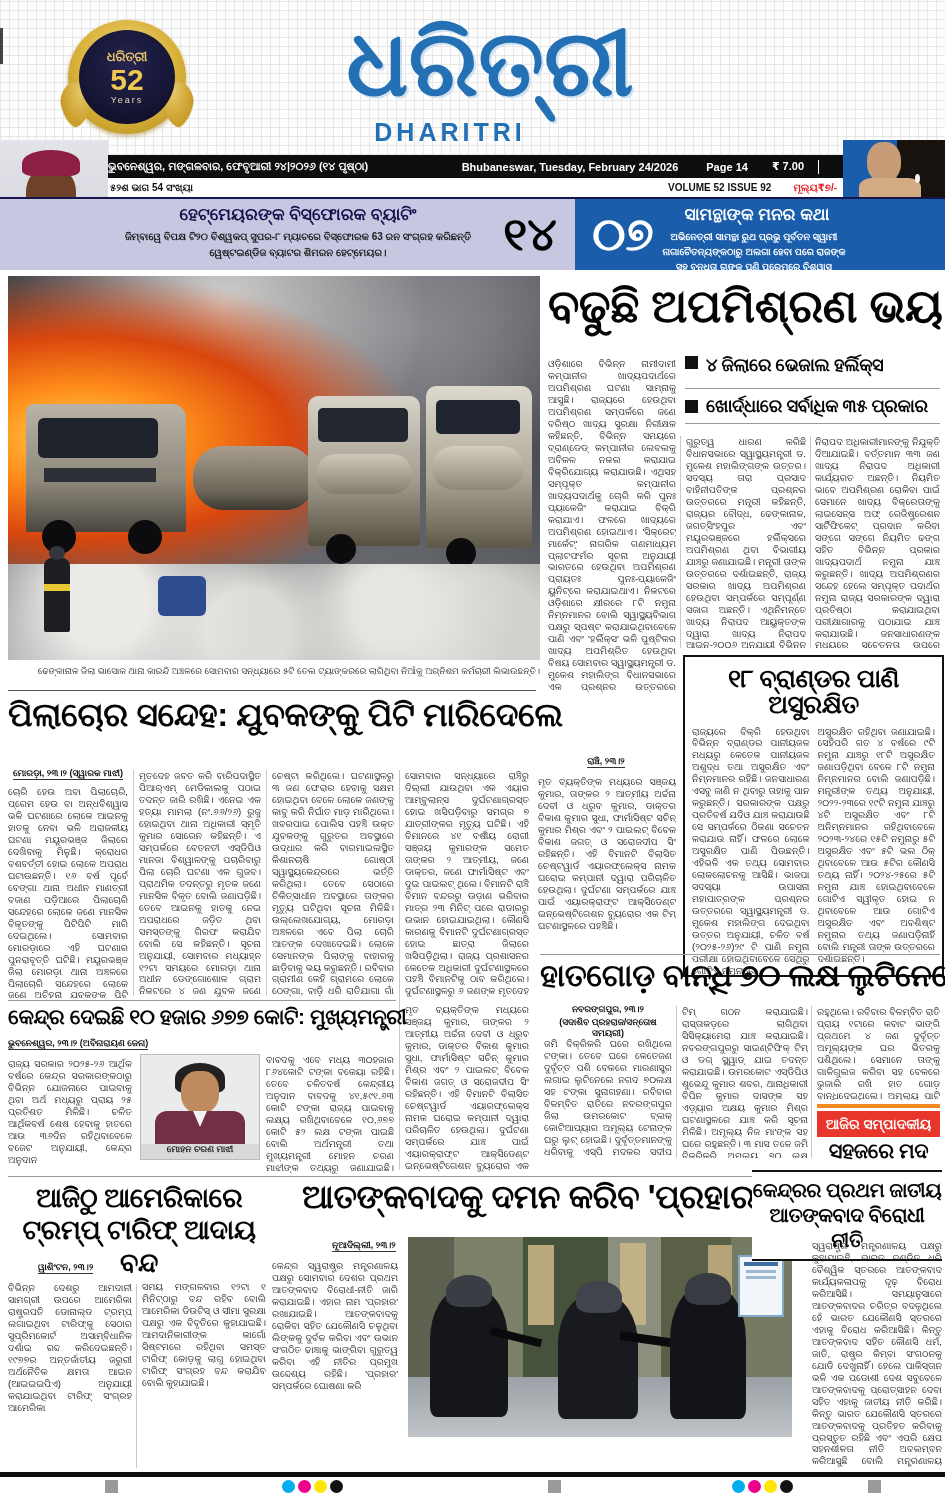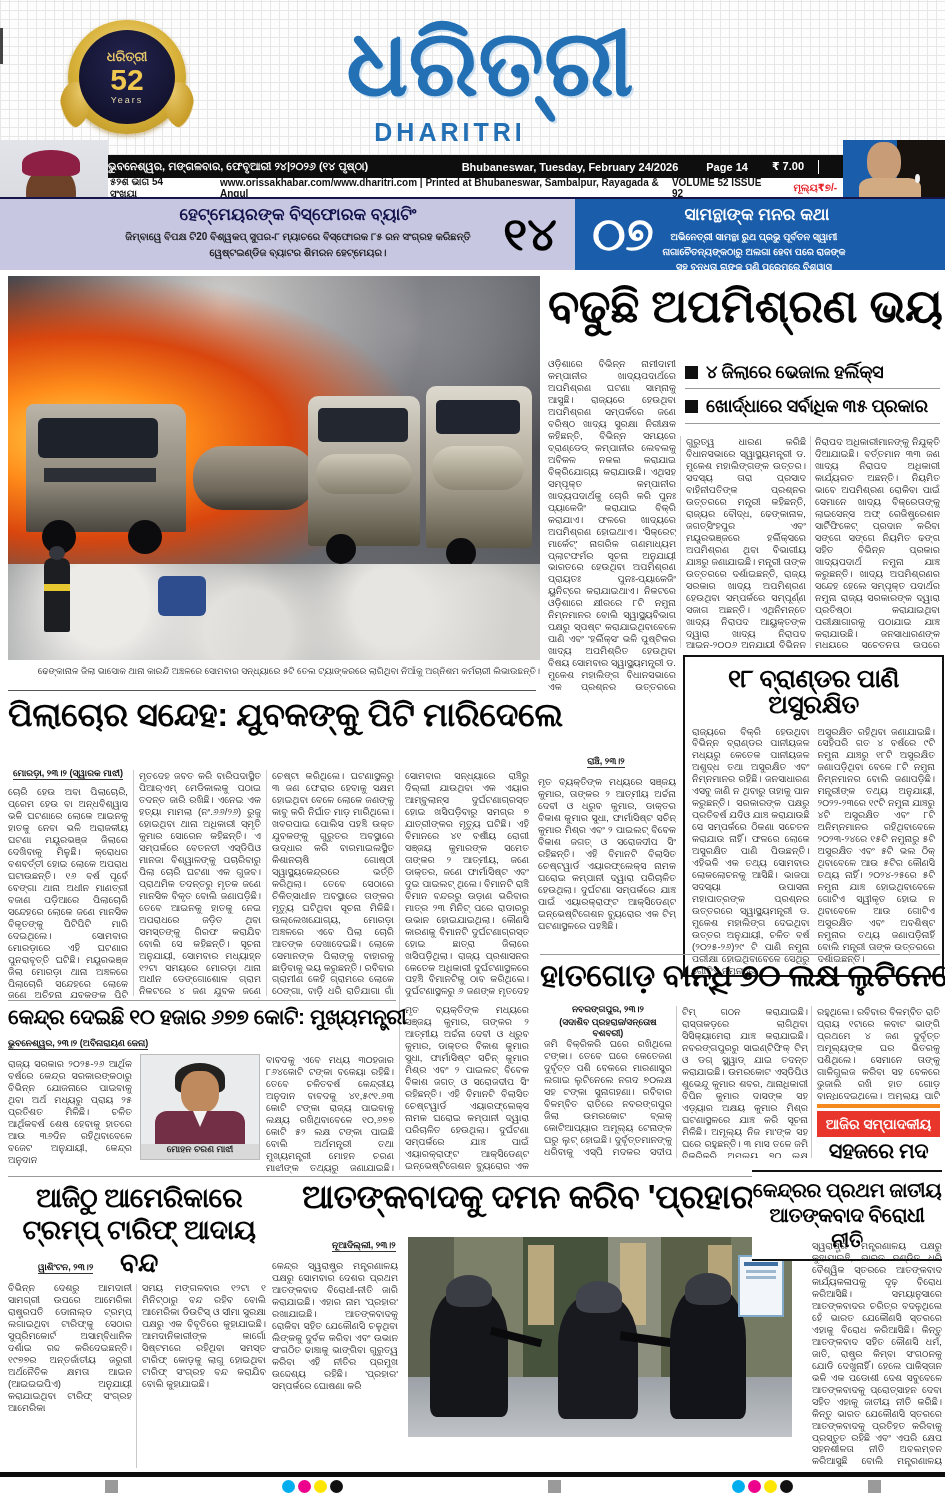--- a/index.html
+++ b/index.html
@@ -46,42 +46,41 @@
 
   <div class="abs" style="left:98px;top:155px;width:747px;height:23px;background:#0e0e0e;color:#fff;display:flex;align-items:center;font-size:11px;font-weight:bold;">
     <span style="margin-left:10px;">ଭୁବନେଶ୍ୱର, ମଙ୍ଗଳବାର, ଫେବୃଆରୀ ୨୪|୨୦୨୬ (୧୪ ପୃଷ୍ଠା)</span>
     <span style="margin-left:auto;padding-left:46px;">Bhubaneswar, Tuesday, February 24/2026</span>
     <span style="margin-left:28px;">Page 14</span>
     <span style="margin-left:24px;margin-right:14px;">₹ 7.00</span>
     <span style="width:1px;height:14px;background:#fff;margin-right:26px;"></span>
   </div>
   <div class="abs" style="left:98px;top:178px;width:747px;height:19px;background:#fff;border-bottom:2px solid #111;color:#111;display:flex;align-items:center;font-size:10px;font-weight:bold;">
     <span style="margin-left:12px;">୫୨ଶ ଭାଗ 54 ସଂଖ୍ୟା</span>
-    <span style="margin-left:30px;">www.orissakhabar.com/www.dharitri.com | Printed at Bhubaneswar, Sambalpur, Rayagada &amp; Angul</span>
     <span style="margin-left:auto;">VOLUME 52  ISSUE 92</span>
     <span style="margin-left:22px;margin-right:8px;color:#e31e24;">ମୂଲ୍ୟ₹୭/-</span>
   </div>
 
   <div class="abs photo" style="left:0;top:140px;width:108px;height:128px;background:linear-gradient(#e3e4ea,#cfd1d8);">
     <div class="abs" style="left:26px;top:26px;width:50px;height:58px;background:#6d4228;border-radius:45% 45% 50% 50%;"></div>
     <div class="abs" style="left:22px;top:10px;width:58px;height:26px;background:#8c1f43;border-radius:50% 50% 20% 20%;"></div>
     <div class="abs" style="left:0px;top:82px;width:108px;height:46px;background:linear-gradient(90deg,#f2c230 0 14%,#7a1f3d 14% 86%,#f2c230 86%);"></div>
     <div class="abs" style="left:44px;top:82px;width:16px;height:10px;background:#e8e3da;border-radius:0 0 40% 40%;"></div>
   </div>
   <div class="abs photo" style="left:843px;top:140px;width:102px;height:128px;background:#1a5dab;">
     <div class="abs" style="left:54px;top:0px;width:48px;height:90px;background:#17120e;border-radius:0 0 0 60%;"></div>
     <div class="abs" style="left:24px;top:2px;width:34px;height:40px;background:#c79c76;border-radius:45%;"></div>
     <div class="abs" style="left:16px;top:38px;width:62px;height:46px;background:#d3ab82;border-radius:20% 20% 40% 40%;"></div>
     <div class="abs" style="left:0px;top:74px;width:102px;height:54px;background:linear-gradient(110deg,#8a8d46,#6f733a 55%,#9a9d55);"></div>
     <div class="abs circ" style="left:72px;top:34px;width:5px;height:9px;background:#f2f2f2;"></div>
   </div>
 
   <div class="abs" style="left:0;top:197px;width:575px;height:71px;background:#c7c7e2;border-top:2px solid #15154a;">
     <div class="abs" style="left:118px;top:6px;width:360px;text-align:center;font-size:17px;font-weight:bold;color:#10104a;">ହେଟ୍‌ମେୟରଙ୍କ ବିସ୍ଫୋରକ ବ୍ୟାଟିଂ</div>
-    <div class="abs" style="left:112px;top:30px;width:372px;font-size:10px;font-weight:600;color:#1b1b1b;text-align:center;line-height:1.55;">ଜିମ୍ବାୱେ ବିପକ୍ଷ ଟି20 ବିଶ୍ୱକପ୍ ସୁପର-୮ ମ୍ୟାଚରେ ବିସ୍ଫୋରକ ୮୫ ରନ ସଂଗ୍ରହ କରିଛନ୍ତି ୱେଷ୍ଟଇଣ୍ଡିଜ ବ୍ୟାଟର ଶିମରନ ହେଟ୍‌ମେୟର।</div>
+    <div class="abs" style="left:112px;top:30px;width:372px;font-size:10px;font-weight:600;color:#1b1b1b;text-align:center;line-height:1.55;">ଜିମ୍ବାୱେ ବିପକ୍ଷ ଟି୨୦ ବିଶ୍ୱକପ୍ ସୁପର-୮ ମ୍ୟାଚରେ ବିସ୍ଫୋରକ 63 ରନ ସଂଗ୍ରହ କରିଛନ୍ତି ୱେଷ୍ଟଇଣ୍ଡିଜ ବ୍ୟାଟର ଶିମରନ ହେଟ୍‌ମେୟର।</div>
     <div class="abs" style="left:487px;top:0px;width:86px;height:71px;display:flex;align-items:center;justify-content:center;font-size:46px;font-weight:bold;color:#000;">୧୪</div>
   </div>
   <div class="abs" style="left:575px;top:197px;width:370px;height:71px;background:#1a5dab;border-top:2px solid #15154a;">
     <div class="abs" style="left:6px;top:0px;width:84px;height:71px;display:flex;align-items:center;justify-content:center;font-size:46px;font-weight:bold;color:#fff;">୦୭</div>
     <div class="abs" style="left:92px;top:6px;width:180px;text-align:center;font-size:17px;font-weight:bold;color:#fff;">ସାମନ୍ଥାଙ୍କ ମନର କଥା</div>
     <div class="abs" style="left:86px;top:30px;width:186px;font-size:9.5px;font-weight:600;color:#fff;text-align:center;line-height:1.6;">ଅଭିନେତ୍ରୀ ସାମନ୍ଥା ରୁଥ ପ୍ରଭୁ ପୂର୍ବତନ ସ୍ୱାମୀ ନାଗାଚୈତନ୍ୟଙ୍କଠାରୁ ଅଲଗା ହେବା ପରେ ରାଜଙ୍କ ସହ ବନ୍ଧୁତା ଚାଙ୍କୁ ପୁଣି ପ୍ରେମରେ ବିଶ୍ୱାସ କରିବାକୁ ଶିଖାଇଛି।</div>
   </div>
 
   <div class="abs photo" style="left:8px;top:276px;width:532px;height:384px;background:
       radial-gradient(ellipse at 14% 42%,#ffd34d 0%,#ff8c1a 16%,#d9460e 32%,rgba(60,20,8,0) 52%),
@@ -119,21 +118,21 @@
     <div class="abs" style="left:36px;top:282px;width:26px;height:74px;background:#1c1e22;border-radius:8px 8px 2px 2px;">
       <div class="abs" style="left:0;top:26px;width:26px;height:7px;background:#e8c830;"></div>
       <div class="abs circ" style="left:5px;top:-12px;width:16px;height:14px;background:#33363c;"></div>
     </div>
     <div class="abs" style="left:150px;top:300px;width:48px;height:40px;background:#2e4d8f;border-radius:6px;"></div>
   </div>
   <div class="abs smallcap" style="left:8px;top:666px;width:532px;">ଢେଙ୍କାନାଳ ଜିଲା ଭାସୋକ ଥାନା କାରନ୍ଦି ଅଞ୍ଚଳରେ ସୋମବାର ସନ୍ଧ୍ୟାରେ ୫ଟି ତେଲ ଟ୍ୟାଙ୍କରରେ ଲାଗିଥିବା ନିଆଁକୁ ଅଗ୍ନିଶମ କର୍ମଚାରୀ ଲିଭାଉଛନ୍ତି।</div>
 
   <div class="abs hl" style="left:548px;top:282px;width:392px;height:66px;font-size:46px;text-align:left;white-space:nowrap;">ବଢୁଛି ଅପମିଶ୍ରଣ ଭୟ</div>
   <div class="abs" style="left:685px;top:356px;width:255px;">
-    <div style="display:flex;align-items:center;gap:8px;height:32px;border-bottom:1px solid #9a9a9a;">
+    <div style="display:flex;align-items:flex-start;gap:8px;height:32px;border-bottom:1px solid #9a9a9a;">
       <span style="width:13px;height:13px;background:#111;display:inline-block;"></span>
       <span class="hl" style="font-size:18px;">୪ ଜିଲାରେ ଭେଜାଲ ହର୍ଲିକ୍ସ</span>
     </div>
     <div style="display:flex;align-items:center;gap:8px;height:34px;border-bottom:1px solid #9a9a9a;">
       <span style="width:13px;height:13px;background:#111;display:inline-block;"></span>
       <span class="hl" style="font-size:18px;">ଖୋର୍ଦ୍ଧାରେ ସର୍ବାଧିକ ୩୫ ପ୍ରକାର</span>
     </div>
   </div>
   <div class="abs bodytxt" style="left:548px;top:358px;width:128px;height:336px;">ଓଡ଼ିଶାରେ ବିଭିନ୍ନ ନାମୀଦାମୀ କମ୍ପାନୀର ଖାଦ୍ୟପଦାର୍ଥରେ ଅପମିଶ୍ରଣ ଘଟଣା ସାମ୍ନାକୁ ଆସୁଛି। ରାଜ୍ୟରେ ହେଉଥିବା ଅପମିଶ୍ରଣ ସମ୍ପର୍କରେ ଜଣେ ବରିଷ୍ଠ ଖାଦ୍ୟ ସୁରକ୍ଷା ନିରୀକ୍ଷକ କହିଛନ୍ତି, ବିଭିନ୍ନ ସମୟରେ ବ୍ରାଣ୍ଡେଡ୍ କମ୍ପାନୀର ଲେବଲକୁ ଅବିକଳ ନକଲ କରାଯାଇ ବିକ୍ରିଯୋଗ୍ୟ କରାଯାଉଛି। ଏଥିସହ ସମ୍ପୃକ୍ତ କମ୍ପାନୀର ଖାଦ୍ୟପଦାର୍ଥକୁ ଚୋରି କରି ପୁନଃ ପ୍ୟାକେଜିଂ କରାଯାଇ ବିକ୍ରି କରାଯାଏ। ଫଳରେ ଖାଦ୍ୟରେ ଅପମିଶ୍ରଣ ହୋଇଥାଏ। 'ସିକ୍ରେଟ୍ ମାର୍କେଟ୍' ନାଗରିକ ଗଣମାଧ୍ୟମ ପ୍ଲାଟଫର୍ମର ସୂଚନା ଅନୁଯାୟୀ ଭାରତରେ ହେଉଥିବା ଅପମିଶ୍ରଣ ପ୍ରାୟତଃ ପୁନଃ-ପ୍ୟାକେଜିଂ ୟୁନିଟ୍‌ରେ କରାଯାଇଥାଏ। ନିକଟରେ ଓଡ଼ିଶାରେ କ୍ଷୀରରେ ୮ଟି ନମୁନା ନିମ୍ନମାନର ବୋଲି ସ୍ୱାସ୍ଥ୍ୟବିଭାଗ ପକ୍ଷରୁ ସ୍ପଷ୍ଟ କରାଯାଇଥିବାବେଳେ ପାଣି ଏବଂ 'ହର୍ଲିକ୍ସ' ଭଳି ପୁଷ୍ଟିକର ଖାଦ୍ୟ ଅପମିଶ୍ରିତ ହେଉଥିବା ବିଷୟ ସୋମବାର ସ୍ୱାସ୍ଥ୍ୟମନ୍ତ୍ରୀ ଡ. ମୁକେଶ ମହାଲିଙ୍ଗ ବିଧାନସଭାରେ ଏକ ପ୍ରଶ୍ନର ଉତ୍ତରରେ କହିଛନ୍ତି। ଦିନକୁ ଦିନ ବିଭିନ୍ନ ଖାଦ୍ୟପଦାର୍ଥ ଅପମିଶ୍ରଣ</div>
   <div class="abs vrule" style="left:680px;top:436px;height:212px;"></div>
@@ -165,21 +164,21 @@
 
   <div class="abs bodytxt" style="left:405px;top:770px;width:124px;height:228px;">ସୋମବାର ସନ୍ଧ୍ୟାରେ ରାଞ୍ଚିରୁ ଦିଲ୍ଲୀ ଯାଉଥିବା ଏକ ଏୟାର ଆମ୍ବୁଲାନ୍ସ ଦୁର୍ଘଟଣାଗ୍ରସ୍ତ ହୋଇ ଖସିପଡ଼ିବାରୁ ସମଗ୍ର ୭ ଯାତ୍ରୀଙ୍କର ମୃତ୍ୟୁ ଘଟିଛି। ଏହି ବିମାନରେ ୪୧ ବର୍ଷୀୟ ରୋଗୀ ସଞ୍ଜୟ କୁମାରଙ୍କ ସମେତ ତାଙ୍କର ୨ ଆତ୍ମୀୟ, ଜଣେ ଡାକ୍ତର, ଜଣେ ଫାର୍ମାସିଷ୍ଟ ଏବଂ ଦୁଇ ପାଇଲଟ୍ ଥିଲେ। ବିମାନଟି ରାଞ୍ଚି ବିମାନ ବନ୍ଦରରୁ ଉଡ଼ାଣ ଭରିବାର ମାତ୍ର ୨୩ ମିନିଟ୍ ପରେ ରାଡାରରୁ ଉଭାନ ହୋଇଯାଇଥିଲା। କୌଣସି କାରଣକୁ ବିମାନଟି ଦୁର୍ଘଟଣାଗ୍ରସ୍ତ ହୋଇ ଛାତ୍ରା ଜିଲାରେ ଖସିପଡ଼ିଥିଲା। ରାଜ୍ୟ ପ୍ରଶାସନର କେତେକ ଅଧିକାରୀ ଦୁର୍ଘଟଣାସ୍ଥଳରେ ପହଞ୍ଚି ବିମାନଟିକୁ ଠାବ କରିଥିଲେ। ଦୁର୍ଘଟଣାସ୍ଥଳରୁ ୬ ଜଣଙ୍କ ମୃତଦେହ ଉଦ୍ଧାର କରାଯାଇଛି।</div>
   <div class="abs bodytxt" style="left:405px;top:1004px;width:124px;height:168px;">ମୃତ ବ୍ୟକ୍ତିଙ୍କ ମଧ୍ୟରେ ସଞ୍ଜୟ କୁମାର, ତାଙ୍କର ୨ ଆତ୍ମୀୟ ଅର୍ଚ୍ଚନା ଦେବୀ ଓ ଧ୍ରୁବ କୁମାର, ଡାକ୍ତର ବିକାଶ କୁମାର ସୁଧା, ଫାର୍ମାସିଷ୍ଟ ସଚିନ୍ କୁମାର ମିଶ୍ର ଏବଂ ୨ ପାଇଲଟ୍ ବିବେକ ବିକାଶ ଜଗତ୍ ଓ ସରୋଜଦୀପ ସିଂ ରହିଛନ୍ତି। ଏହି ବିମାନଟି ବିଲାସିତ ଚେଷ୍ଟୱାର୍ଡ ଏୟାରଫ୍ଲେକ୍ସ ନାମକ ଘରୋଇ କମ୍ପାନୀ ଦ୍ୱାରା ପରିଚାଳିତ ହେଉଥିଲା। ଦୁର୍ଘଟଣା ସମ୍ପର୍କରେ ଯାଞ୍ଚ ପାଇଁ ଏୟାରକ୍ରାଫ୍ଟ ଆକ୍ସିଡେଣ୍ଟ ଇନ୍‌ଭେଷ୍ଟିଗେଶନ ବ୍ୟୁରୋର ଏକ ଟିମ୍ ଘଟଣାସ୍ଥଳରେ ପହଞ୍ଚିଛି।</div>
 
   <div class="abs bodytxt" style="left:538px;top:776px;width:138px;height:176px;">ମୃତ ବ୍ୟକ୍ତିଙ୍କ ମଧ୍ୟରେ ସଞ୍ଜୟ କୁମାର, ତାଙ୍କର ୨ ଆତ୍ମୀୟ ଅର୍ଚ୍ଚନା ଦେବୀ ଓ ଧ୍ରୁବ କୁମାର, ଡାକ୍ତର ବିକାଶ କୁମାର ସୁଧା, ଫାର୍ମାସିଷ୍ଟ ସଚିନ୍ କୁମାର ମିଶ୍ର ଏବଂ ୨ ପାଇଲଟ୍ ବିବେକ ବିକାଶ ଜଗତ୍ ଓ ସରୋଜଦୀପ ସିଂ ରହିଛନ୍ତି। ଏହି ବିମାନଟି ବିଲାସିତ ଚେଷ୍ଟୱାର୍ଡ ଏୟାରଫ୍ଲେକ୍ସ ନାମକ ଘରୋଇ କମ୍ପାନୀ ଦ୍ୱାରା ପରିଚାଳିତ ହେଉଥିଲା। ଦୁର୍ଘଟଣା ସମ୍ପର୍କରେ ଯାଞ୍ଚ ପାଇଁ ଏୟାରକ୍ରାଫ୍ଟ ଆକ୍ସିଡେଣ୍ଟ ଇନ୍‌ଭେଷ୍ଟିଗେଶନ ବ୍ୟୁରୋର ଏକ ଟିମ୍ ଘଟଣାସ୍ଥଳରେ ପହଞ୍ଚିଛି।</div>
 
   <div class="abs rule" style="left:540px;top:954px;width:400px;background:#999;"></div>
   <div class="abs hl" style="left:540px;top:960px;width:400px;font-size:31px;white-space:nowrap;text-align:center;">ହାତଗୋଡ଼ ବାନ୍ଧି ୭୦ ଲକ୍ଷ ଲୁଟିନେଲେ</div>
   <div class="abs" style="left:544px;top:1004px;width:128px;">
     <div class="dateline" style="text-align:center;">ନବରଙ୍ଗପୁର, ୨୩।୨</div>
-    <div class="dateline" style="text-align:center;margin:2px 0 4px 0;">(ସଦାଶିବ ପ୍ରହରାଜ/ସନ୍ତୋଷ ବଶବରୀ)</div>
+    <div class="dateline" style="text-align:center;margin:2px 0 4px 0;">(ସଦାଶିବ ପ୍ରହରାଜ/ସନ୍ତୋଷ ସମୟରୀ)</div>
   </div>
   <div class="abs bodytxt" style="left:544px;top:1038px;width:128px;height:120px;">ଜମି ବିକ୍ରିକରି ଘରେ ରଖିଥିଲେ ଟଙ୍କା। ତେବେ ଘରେ କେତେଜଣ ଦୁର୍ବୃତ୍ତ ପଶି ବେକରେ ମାରଣାସ୍ତ୍ର ଲଗାଇ ଲୁଟିନେଲେ ନଗଦ ୭୦ଲକ୍ଷ ସହ ଟଙ୍କା ସୁନାଗହଣା। ରବିବାର ବିଳମ୍ବିତ ରାତିରେ ନବରଙ୍ଗପୁର ଜିଲା ଉମରକୋଟ ବ୍ଲକ୍ କୋଟିଆପ୍ୟାର ଅମୂଲ୍ୟ ଟେନାଙ୍କ ଘରୁ ଲୁଟ୍ ହୋଇଛି। ଦୁର୍ବୃତ୍ତମାନଙ୍କୁ ଧରିବାକୁ ଏସ୍‌ପି ମଦକର ସଦୀପ ସମ୍ପଦଙ୍କ ନିର୍ଦ୍ଦେଶକ୍ରମେ ୩ଟି</div>
   <div class="abs vrule" style="left:676px;top:1006px;height:152px;"></div>
   <div class="abs bodytxt" style="left:682px;top:1006px;width:126px;height:152px;">ଟିମ୍ ଗଠନ କରାଯାଇଛି। ରାସ୍ତାକଡ଼ରେ ଲାଗିଥିବା ସିସିକ୍ୟାମେରା ଯାଞ୍ଚ କରାଯାଇଛି। ନବରଙ୍ଗପୁରରୁ ସାଇଣ୍ଟିଫିକ୍ ଟିମ୍ ଓ ଡଗ୍ ସ୍କ୍ୱାଡ୍ ଯାଇ ତଦନ୍ତ କରାଯାଇଛି। ଉମରକୋଟ ଏସ୍‌ଡିପିଓ ଶୁଭେନ୍ଦୁ କୁମାର ଶବର, ଥାନାଧିକାରୀ ବିପିନ କୁମାର ଦାସଙ୍କ ସହ ଏଡ଼୍ୟାର ଅକ୍ଷୟ କୁମାର ମିଶ୍ର ଘଟଣାସ୍ଥଳରେ ଯାଞ୍ଚ କରି ସୂଚନା ମିଳିଛି। ଅମୂଲ୍ୟ ନିଜ ମା'ଙ୍କ ସହ ଘରେ ରହୁଛନ୍ତି। ୩ ମାସ ତଳେ ଜମି ବିକ୍ରିକରି ଅମୂଲ୍ୟ ୭୦ ଲକ୍ଷ ଟଙ୍କା ଆଣି ରଖିଥିଲେ। ସେହିଦିନ ହେବ ଅମୂଲ୍ୟଙ୍କ ମା' ଝିଅ ଘରେ ଯାଇ</div>
   <div class="abs vrule" style="left:811px;top:1006px;height:152px;"></div>
   <div class="abs bodytxt" style="left:817px;top:1006px;width:123px;height:94px;">ରହୁଥିଲେ। ରବିବାର ବିଳମ୍ବିତ ରାତି ପ୍ରାୟ ୧ଟାରେ କବାଟ ଭାଙ୍ଗି ପ୍ରଥମେ ୪ ଜଣ ଦୁର୍ବୃତ୍ତ ଅମୂଲ୍ୟଙ୍କ ଘର ଭିତରକୁ ପଶିଥିଲେ। ସେମାନେ ତାଙ୍କୁ ଗାଳିଗୁଲଜ କରିବା ସହ ବେକରେ ଭୁଜାଲି ରଖି ହାତ ଗୋଡ଼ ବାନ୍ଧିଦେଇଥିଲେ। ଅମୂଲ୍ୟ ପାଟି କରିବାରୁ ପୁଣି ୨ ଜଣ ଦୁର୍ବୃତ୍ତ ଘରେ ପଶି ଆଲମିରା ଚାବି ମାଗିଥିଲେ। ☛ପୃଷ୍ଠା-୪</div>
 
   <div class="abs" style="left:817px;top:1104px;width:123px;height:4px;background:#f5881f;"></div>
   <div class="abs" style="left:817px;top:1111px;width:123px;height:26px;background:#e8362d;color:#fff;display:flex;align-items:center;justify-content:center;font-weight:bold;font-size:14px;">ଆଜିର ସମ୍ପାଦକୀୟ</div>
   <div class="abs hl" style="left:817px;top:1140px;width:123px;text-align:center;font-size:21px;">ସହଜରେ ମଦ</div>
@@ -198,21 +197,21 @@
   <div class="abs bodytxt" style="left:266px;top:1054px;width:128px;height:120px;">ବାବଦକୁ ଏବେ ମଧ୍ୟ ୩୦ହଜାର ୮୬୪କୋଟି ଟଙ୍କା ବକେୟା ରହିଛି। ତେବେ ଚଳିତବର୍ଷ କେନ୍ଦ୍ରୀୟ ଅନୁଦାନ ବାବଦକୁ ୪୧,୫୯୧.୬୩ କୋଟି ଟଙ୍କା ରାଜ୍ୟ ପାଇବାକୁ ଲକ୍ଷ୍ୟ ରଖିଥିବାବେଳେ ୧୦,୬୭୭ କୋଟି ୫୨ ଲକ୍ଷ ଟଙ୍କା ପାଇଛି ବୋଲି ଅର୍ଥମନ୍ତ୍ରୀ ତଥା ମୁଖ୍ୟମନ୍ତ୍ରୀ ମୋହନ ଚରଣ ମାଝୀଙ୍କ ତଥ୍ୟରୁ ଜଣାଯାଇଛି। ବିଜେଡି ☛ପୃଷ୍ଠା-୪</div>
 
   <div class="abs rule" style="left:8px;top:1176px;width:782px;background:#999;"></div>
   <div class="abs hl" style="left:8px;top:1182px;width:262px;font-size:27px;text-align:center;line-height:1.2;">
     <span>ଆଜିଠୁ ଆମେରିକାରେ</span><br>
     <span>ଟ୍ରମ୍ପ୍ ଟାରିଫ୍ ଆଦାୟ ବନ୍ଦ</span>
   </div>
   <div class="abs dateline" style="left:38px;top:1262px;width:200px;"><span>ୱାଶିଂଟନ, ୨୩।୨</span></div>
   <div class="abs bodytxt" style="left:8px;top:1282px;width:124px;height:188px;">ବିଭିନ୍ନ ଦେଶରୁ ଆମଦାନୀ ସାମଗ୍ରୀ ଉପରେ ଆମେରିକା ରାଷ୍ଟ୍ରପତି ଡୋନାଲ୍ଡ ଟ୍ରମ୍ପ୍ ଲଗାଇଥିବା ଟାରିଫ୍‌କୁ ସେଠାର ସୁପ୍ରିମକୋର୍ଟ ଅସାମ୍ବିଧାନିକ ଦର୍ଶାଇ ରଦ୍ଦ କରିଦେଇଛନ୍ତି। ୧୯୭୭ର ଅନ୍ତର୍ଜାତୀୟ ଜରୁରୀ ଅର୍ଥନୈତିକ କ୍ଷମତା ଆଇନ (ଆଇଇଇପିଏ) ଅନୁଯାୟୀ କରାଯାଇଥିବା ଟାରିଫ୍ ସଂଗ୍ରହ ଆମେରିକା</div>
   <div class="abs vrule" style="left:136px;top:1284px;height:184px;"></div>
-  <div class="abs bodytxt" style="left:142px;top:1282px;width:124px;height:188px;">ସମୟ ମଙ୍ଗଳବାର ୧୨ଟା ୧ ମିନିଟ୍‌ଠାରୁ ବନ୍ଦ ରହିବ ବୋଲି ଆମେରିକା ଡିଉଟିସ୍ ଓ ସୀମା ସୁରକ୍ଷା ପକ୍ଷରୁ ଏକ ବିବୃତିରେ କୁହାଯାଇଛି। ଆମଦାନିକାରୀଙ୍କ କାର୍ଗୋ ସିଷ୍ଟମରେ ରହିଥିବା ସମସ୍ତ ଟାରିଫ୍ କୋଡ଼କୁ ଲାଗୁ ହୋଇଥିବା ଟାରିଫ୍ ସଂଗ୍ରହ ବନ୍ଦ କରାଯିବ ବୋଲି କୁହାଯାଇଛି।</div>
+  <div class="abs bodytxt" style="left:142px;top:1282px;width:124px;height:188px;font-family:Liberation Serif, serif;">ସମୟ ମଙ୍ଗଳବାର ୧୨ଟା ୧ ମିନିଟ୍‌ଠାରୁ ବନ୍ଦ ରହିବ ବୋଲି ଆମେରିକା ଡିଉଟିସ୍ ଓ ସୀମା ସୁରକ୍ଷା ପକ୍ଷରୁ ଏକ ବିବୃତିରେ କୁହାଯାଇଛି। ଆମଦାନିକାରୀଙ୍କ କାର୍ଗୋ ସିଷ୍ଟମରେ ରହିଥିବା ସମସ୍ତ ଟାରିଫ୍ କୋଡ଼କୁ ଲାଗୁ ହୋଇଥିବା ଟାରିଫ୍ ସଂଗ୍ରହ ବନ୍ଦ କରାଯିବ ବୋଲି କୁହାଯାଇଛି।</div>
 
   <div class="abs hl" style="left:272px;top:1180px;width:520px;font-size:33px;white-space:nowrap;text-align:center;">ଆତଙ୍କବାଦକୁ ଦମନ କରିବ 'ପ୍ରହାର'</div>
   <div class="abs dateline" style="left:332px;top:1240px;width:150px;"><span>ନୂଆଦିଲ୍ଲୀ, ୨୩।୨</span></div>
   <div class="abs bodytxt" style="left:272px;top:1260px;width:126px;height:210px;">କେନ୍ଦ୍ର ସ୍ୱରାଷ୍ଟ୍ର ମନ୍ତ୍ରଣାଳୟ ପକ୍ଷରୁ ସୋମବାର ଦେଶର ପ୍ରଥମ ଆତଙ୍କବାଦ ବିରୋଧୀ-ନୀତି ଜାରି କରାଯାଇଛି। ଏହାର ନାମ 'ପ୍ରହାର' ରଖାଯାଇଛି। ଆତଙ୍କବାଦକୁ ରୋକିବା ସହିତ ଯେକୌଣସି ଚଳୁଥିବା ଲିଙ୍କକୁ ଦୁର୍ବଳ କରିବା ଏବଂ ଉଭାନ ସଂଗଠିତ ଢାଞ୍ଚାକୁ ଭାଙ୍ଗିବା ଗୁରୁତ୍ୱ କରିବା ଏହି ନୀତିର ପ୍ରମୁଖ ଉଦ୍ଦେଶ୍ୟ ରହିଛି। 'ପ୍ରହାର' ସମ୍ପର୍କରେ ଘୋଷଣା କରି</div>
 
   <div class="abs photo" style="left:408px;top:1237px;width:384px;height:200px;background:
       linear-gradient(90deg,#5d6150 0 12%,#7c8068 12% 30%,#46523c 30% 52%,#8d8f7e 52% 66%,#5a6048 66% 84%,#757a63 84%);">
 
     <div class="abs" style="left:120px;top:8px;width:26px;height:80px;background:#b9a77d;"></div>
     <div class="abs" style="left:212px;top:6px;width:26px;height:82px;background:#c2b086;"></div>

